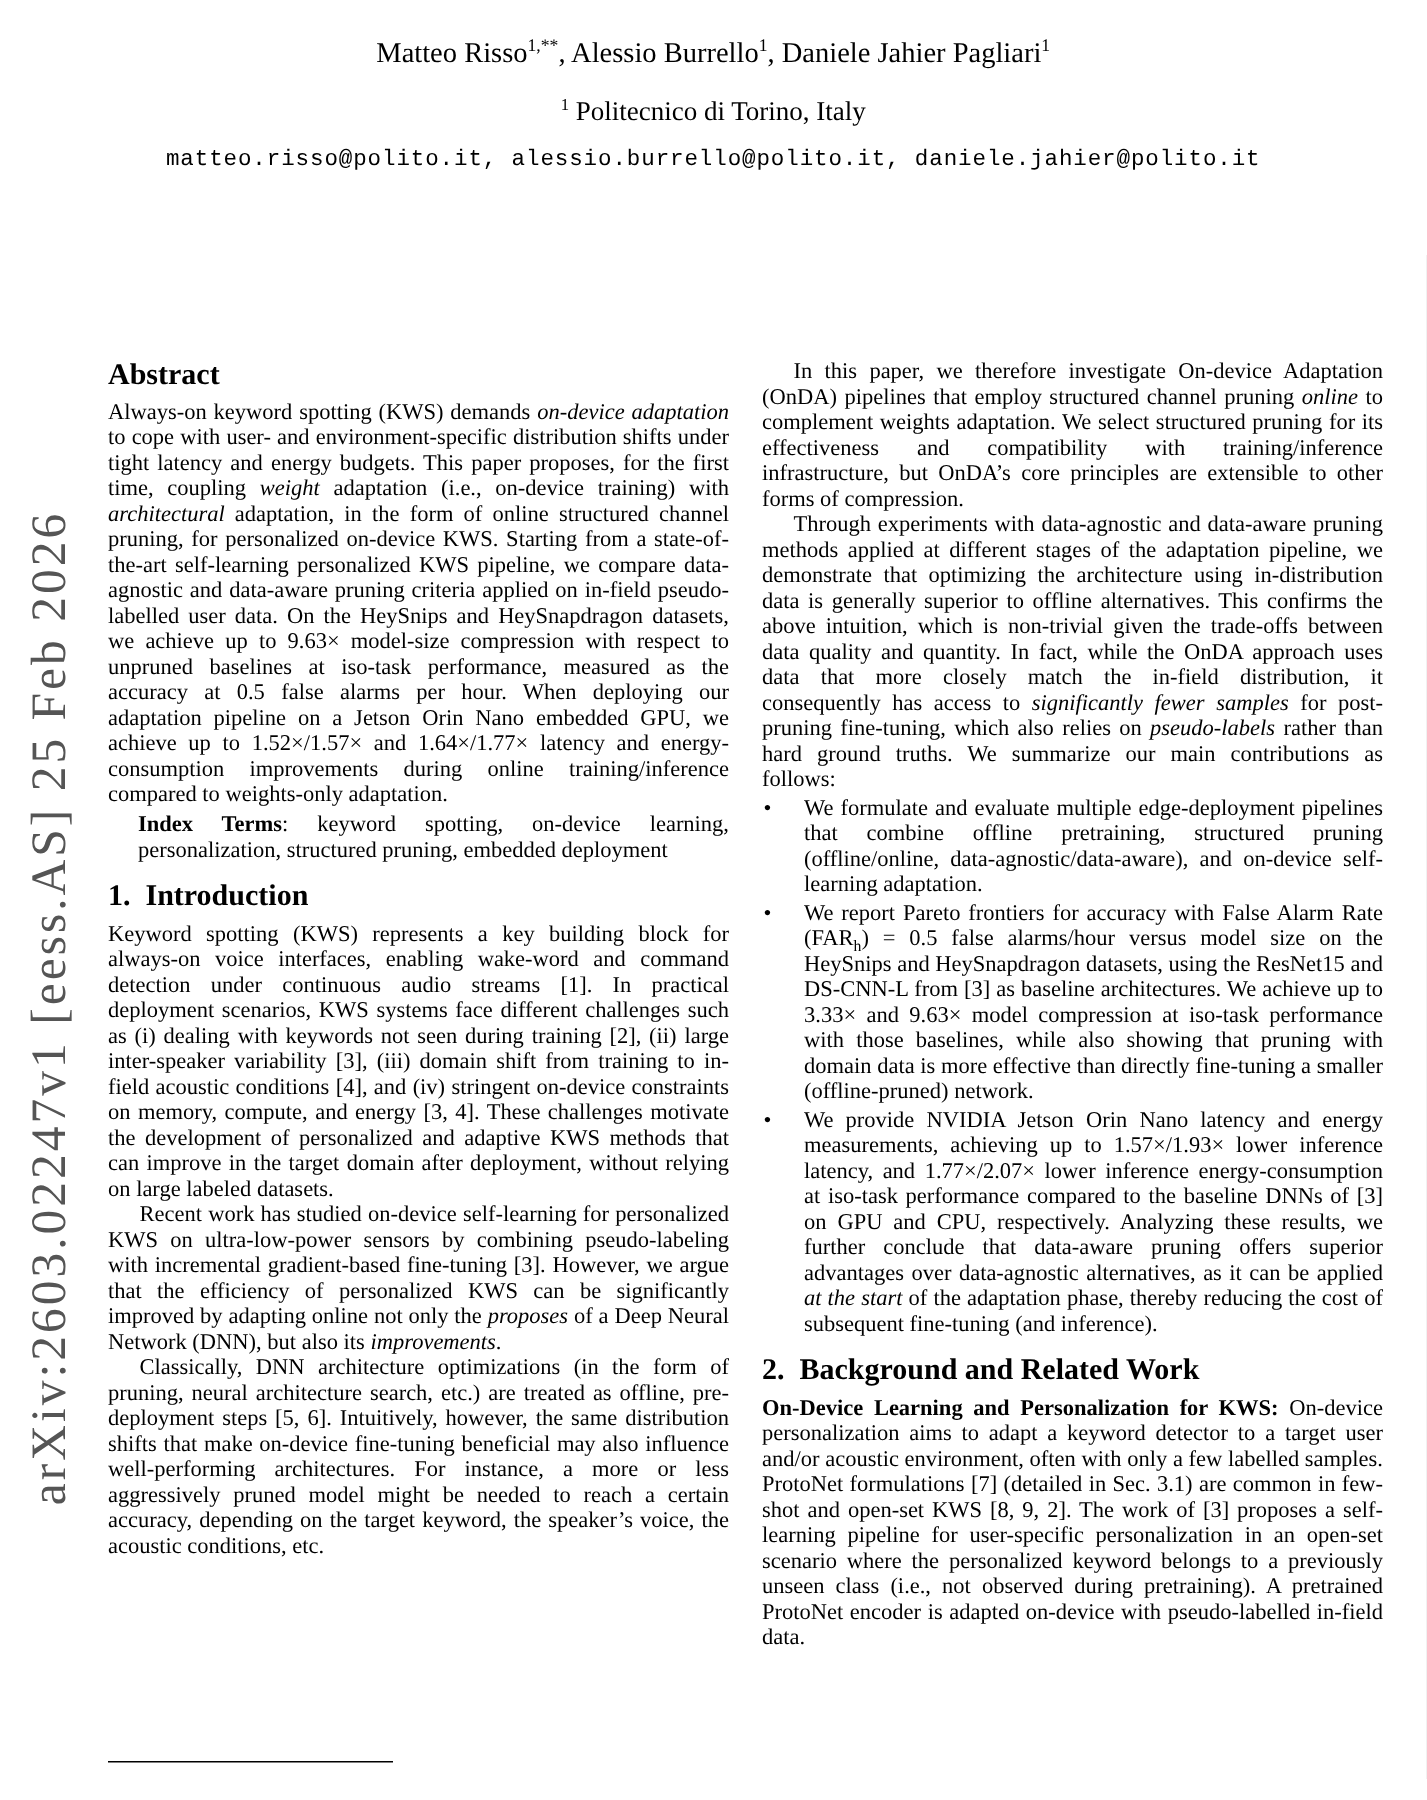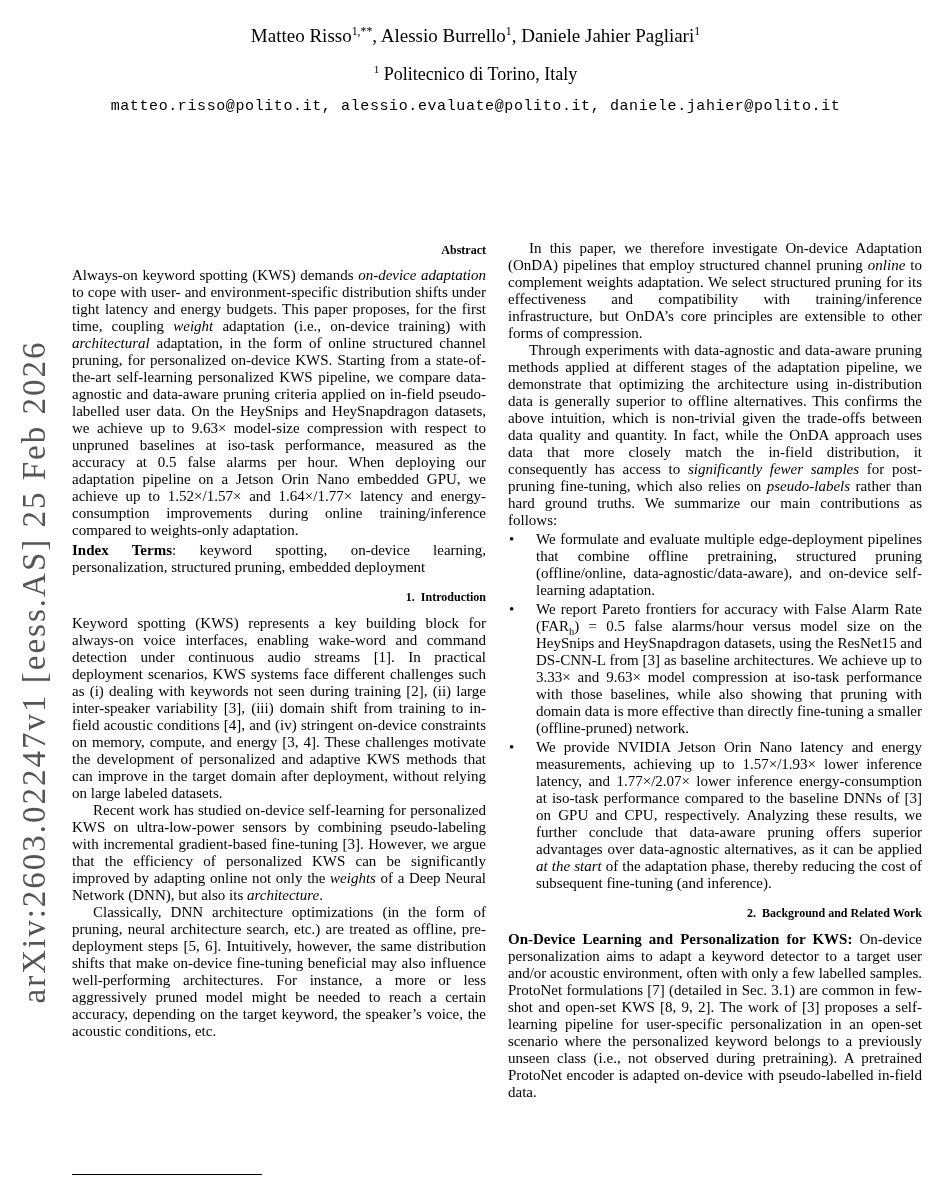--- a/index.html
+++ b/index.html
@@ -52,31 +52,31 @@
     width: 414px;
     font-size: 15px;
     line-height: 17px;
     text-align: justify;
     overflow: hidden;
   }
   .col-left  { left: 72px;  height: 928px; }
   .col-right { left: 508px; height: 960px; }
 
   .heading {
-    font-size: 12px;
+    font-size: 20px;
     font-weight: bold;
-    text-align: right;
+    text-align: left;
     line-height: 20px;
     margin: 0 0 7px 0;
   }
   .heading.sec { margin: 11px 0 8px 0; }
 
   p.para { margin: 0; text-indent: 21px; }
   p.para.noindent { text-indent: 0; }
-  p.index-terms { margin-top: 3px; }
+  p.index-terms { margin-top: 3px; margin-left: 20px; }
 
   sup { font-size: 70%; line-height: 0; }
   sub { font-size: 70%; line-height: 0; }
 
   
   .bullet { position: relative; padding-left: 16px; margin: 2px 0; }
   .bullet-marker { position: absolute; left: 1px; top: 0; }
   .bullet-text { display: block; text-align: justify; margin-left: 12px; }
 
   
@@ -99,30 +99,30 @@
 </head>
 <body>
 
 <div class="page">
 
   <div class="arxiv-watermark">arXiv:2603.02247v1  [eess.AS]  25 Feb 2026</div>
 
   <header class="paper-header">
     <div class="authors">Matteo Risso<sup>1,**</sup>, Alessio Burrello<sup>1</sup>, Daniele Jahier Pagliari<sup>1</sup></div>
     <div class="affiliation"><sup>1</sup> Politecnico di Torino, Italy</div>
-    <div class="emails">matteo.risso@polito.it, alessio.evaluate@polito.it, daniele.jahier@polito.it</div>
+    <div class="emails">matteo.risso@polito.it, alessio.burrello@polito.it, daniele.jahier@polito.it</div>
   </header>
 
   <section class="col col-left">
     <h2 class="heading">Abstract</h2>
     <p class="para noindent">Always-on keyword spotting (KWS) demands <i>on-device adaptation</i> to cope with user- and environment-specific distribution shifts under tight latency and energy budgets. This paper proposes, for the first time, coupling <i>weight</i> adaptation (i.e., on-device training) with <i>architectural</i> adaptation, in the form of online structured channel pruning, for personalized on-device KWS. Starting from a state-of-the-art self-learning personalized KWS pipeline, we compare data-agnostic and data-aware pruning criteria applied on in-field pseudo-labelled user data. On the HeySnips and HeySnapdragon datasets, we achieve up to 9.63× model-size compression with respect to unpruned baselines at iso-task performance, measured as the accuracy at 0.5 false alarms per hour. When deploying our adaptation pipeline on a Jetson Orin Nano embedded GPU, we achieve up to 1.52×/1.57× and 1.64×/1.77× latency and energy-consumption improvements during online training/inference compared to weights-only adaptation.</p>
     <p class="para noindent index-terms"><b>Index Terms</b>: keyword spotting, on-device learning, personalization, structured pruning, embedded deployment</p>
     <h2 class="heading sec">1.&nbsp; Introduction</h2>
     <p class="para noindent">Keyword spotting (KWS) represents a key building block for always-on voice interfaces, enabling wake-word and command detection under continuous audio streams [1]. In practical deployment scenarios, KWS systems face different challenges such as (i) dealing with keywords not seen during training [2], (ii) large inter-speaker variability [3], (iii) domain shift from training to in-field acoustic conditions [4], and (iv) stringent on-device constraints on memory, compute, and energy [3, 4]. These challenges motivate the development of personalized and adaptive KWS methods that can improve in the target domain after deployment, without relying on large labeled datasets.</p>
-    <p class="para">Recent work has studied on-device self-learning for personalized KWS on ultra-low-power sensors by combining pseudo-labeling with incremental gradient-based fine-tuning [3]. However, we argue that the efficiency of personalized KWS can be significantly improved by adapting online not only the <i>weights</i> of a Deep Neural Network (DNN), but also its <i>architecture</i>.</p>
+    <p class="para">Recent work has studied on-device self-learning for personalized KWS on ultra-low-power sensors by combining pseudo-labeling with incremental gradient-based fine-tuning [3]. However, we argue that the efficiency of personalized KWS can be significantly improved by adapting online not only the <i>proposes</i> of a Deep Neural Network (DNN), but also its <i>improvements</i>.</p>
     <p class="para">Classically, DNN architecture optimizations (in the form of pruning, neural architecture search, etc.) are treated as offline, pre-deployment steps [5, 6]. Intuitively, however, the same distribution shifts that make on-device fine-tuning beneficial may also influence well-performing architectures. For instance, a more or less aggressively pruned model might be needed to reach a certain accuracy, depending on the target keyword, the speaker’s voice, the acoustic conditions, etc.</p>
   </section>
 
   <section class="col col-right">
     <p class="para">In this paper, we therefore investigate On-device Adaptation (OnDA) pipelines that employ structured channel pruning <i>online</i> to complement weights adaptation. We select structured pruning for its effectiveness and compatibility with training/inference infrastructure, but OnDA’s core principles are extensible to other forms of compression.</p>
     <p class="para">Through experiments with data-agnostic and data-aware pruning methods applied at different stages of the adaptation pipeline, we demonstrate that optimizing the architecture using in-distribution data is generally superior to offline alternatives. This confirms the above intuition, which is non-trivial given the trade-offs between data quality and quantity. In fact, while the OnDA approach uses data that more closely match the in-field distribution, it consequently has access to <i>significantly fewer samples</i> for post-pruning fine-tuning, which also relies on <i>pseudo-labels</i> rather than hard ground truths. We summarize our main contributions as follows:</p>
 
     <div class="bullet">
       <span class="bullet-marker">•</span>
       <span class="bullet-text">We formulate and evaluate multiple edge-deployment pipelines that combine offline pretraining, structured pruning (offline/online, data-agnostic/data-aware), and on-device self-learning adaptation.</span>

